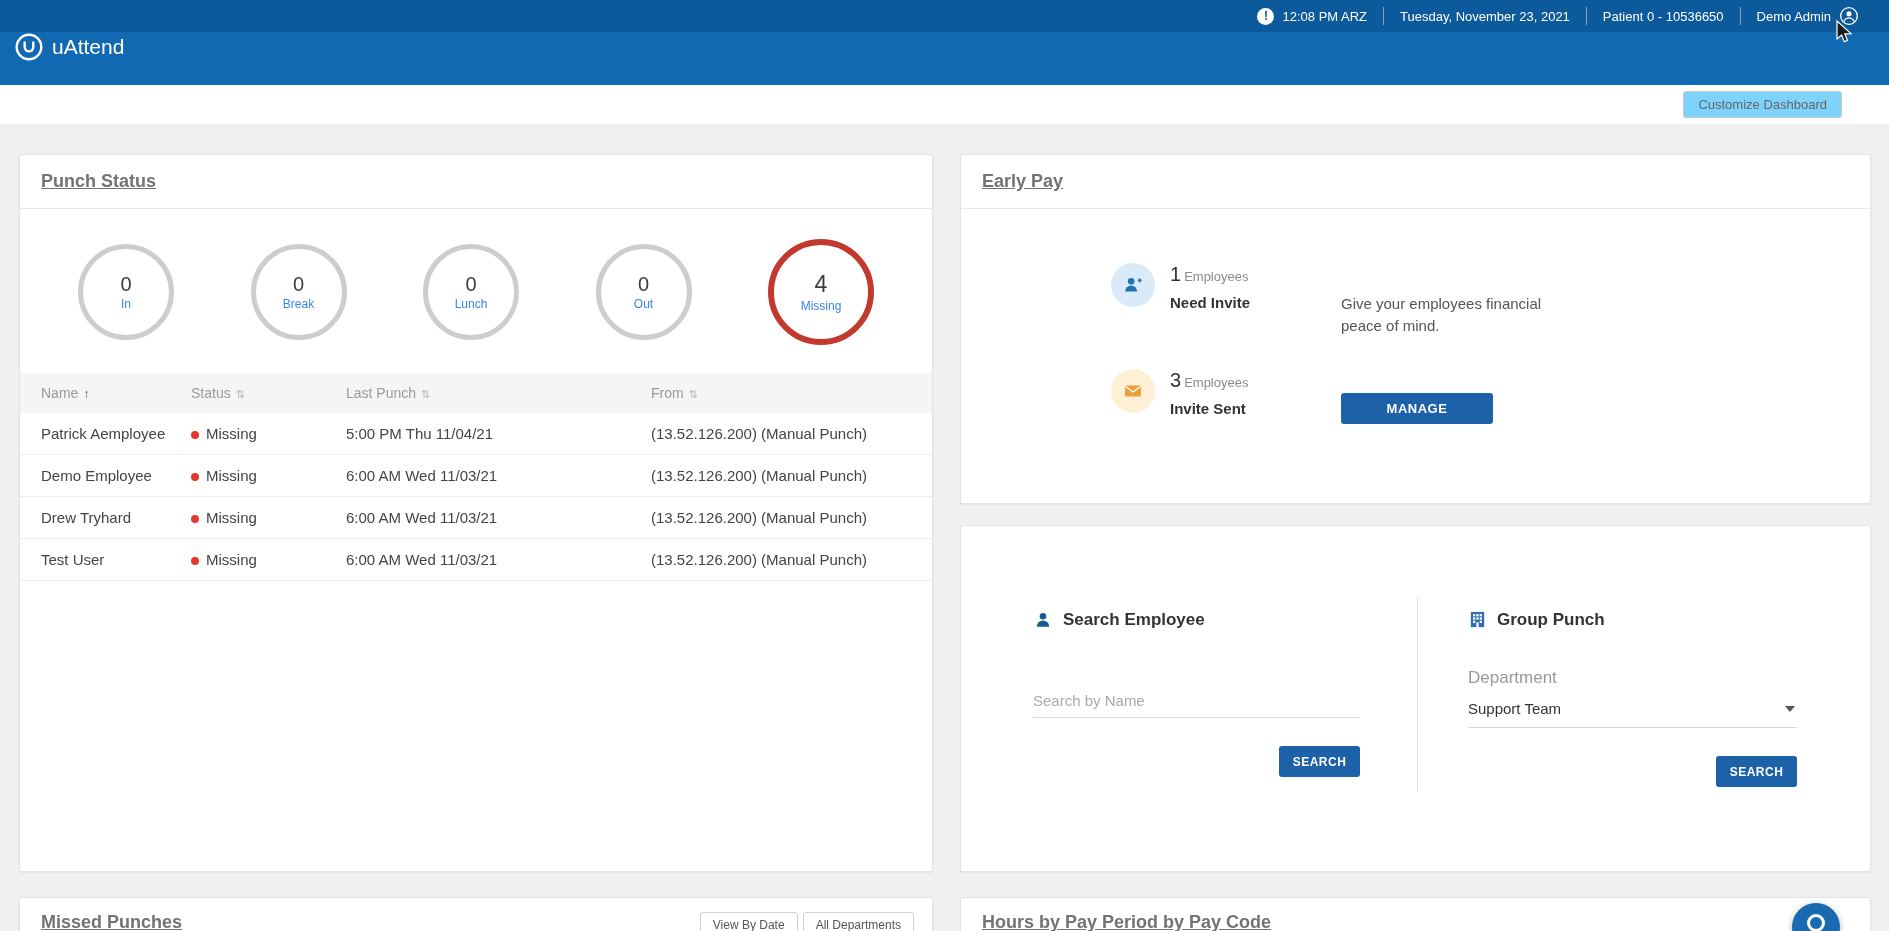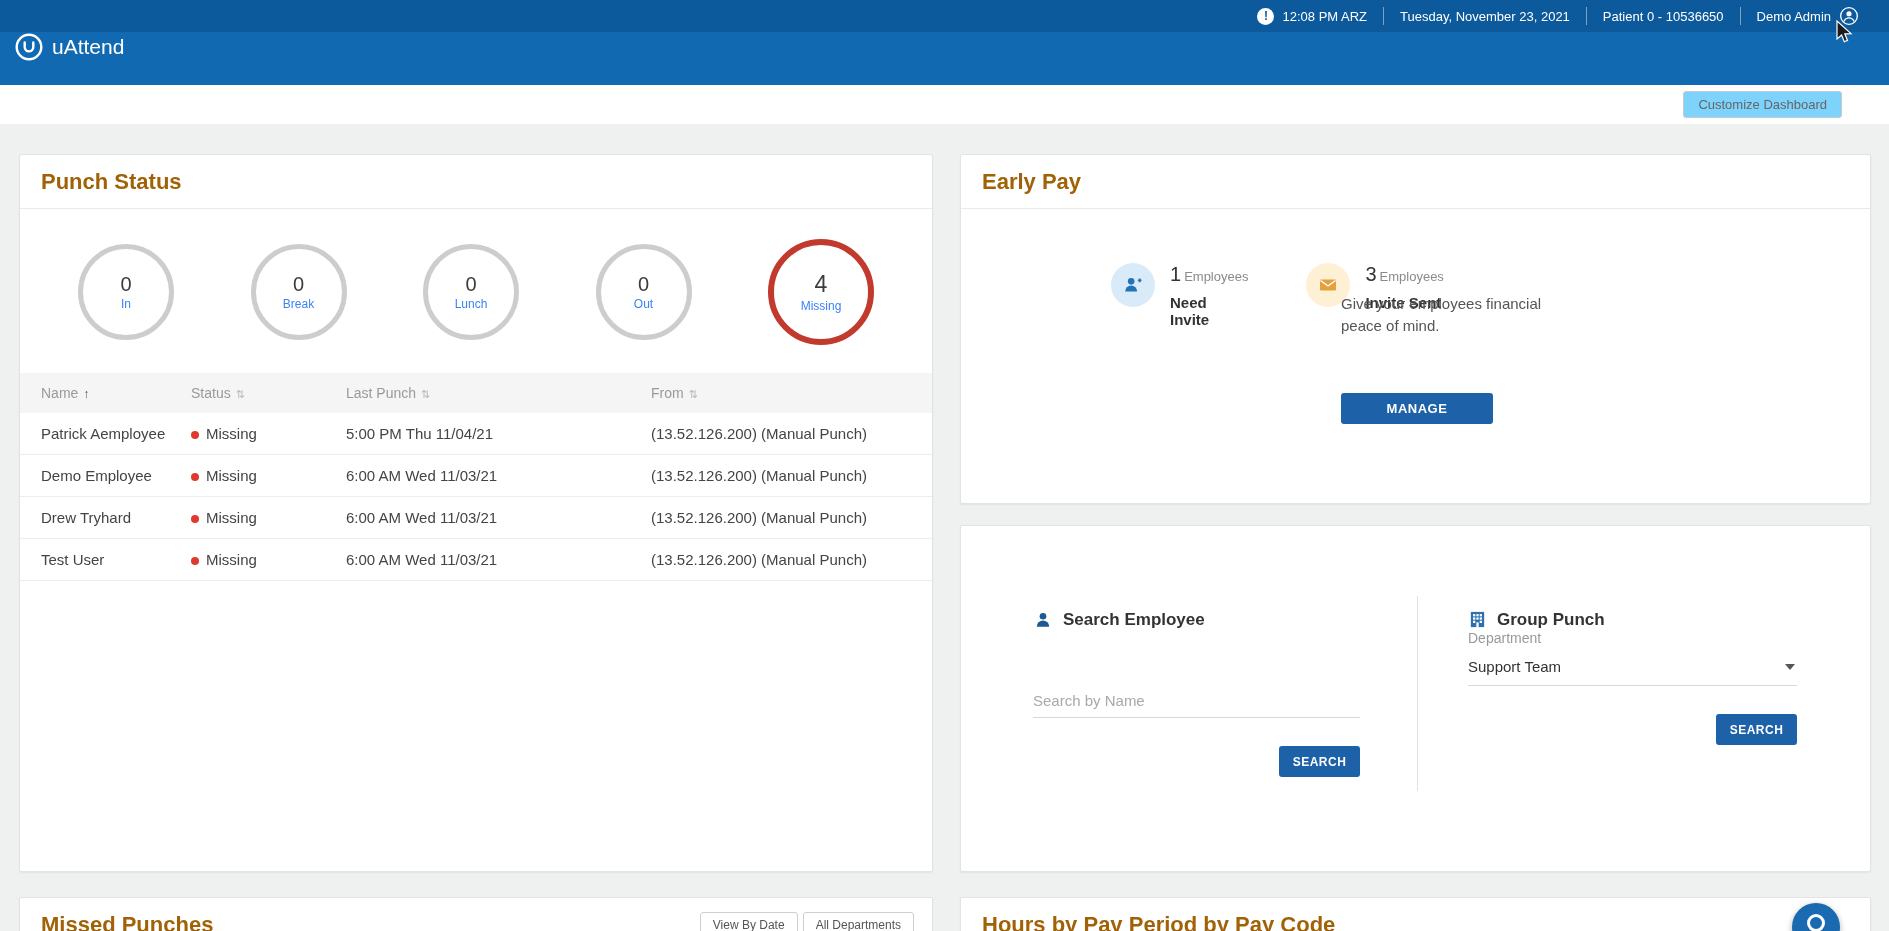--- a/index.html
+++ b/index.html
@@ -31,21 +31,21 @@
   .customize-btn { position:absolute; right:47px; top:6px; height:27px; padding:0 14px;
                    background:#7dd3fc; border:1px solid #c9c9c9; border-radius:3px; color:#666;
                    font-size:13px; cursor:pointer; font-family:inherit; }
 
   
   .main { position:relative; height:807px; }
   .card { position:absolute; background:#fff; border:1px solid #e3e3e3;
           box-shadow:0 1px 2px rgba(0,0,0,.06); border-radius:2px; }
   .card-header { height:54px; display:flex; align-items:center; padding:0 21px;
                  border-bottom:1px solid #eaeaea; }
-  .card-title { font-size:22px; font-weight:bold; color:#a16207; }
+  .card-title { font-size:18px; font-weight:bold; color:#737373;text-decoration:underline; }
 
   #punch-card   { left:19px;  top:30px;  width:914px; height:718px; }
   #earlypay-card{ left:960px; top:30px;  width:911px; height:350px; }
   #addpunch-card{ left:960px; top:401px; width:911px; height:347px; }
   #missed-card  { left:19px;  top:773px; width:914px; height:80px; }
   #hours-card   { left:960px; top:773px; width:911px; height:80px; }
 
   
   .counter-row { display:flex; justify-content:space-between; align-items:center;
                  padding:0 58px; margin-top:30px; }
@@ -66,21 +66,21 @@
   .sort { font-size:11px; margin-left:5px; color:#b9b9b9; }
   .sort.active { color:#555; font-size:12px; }
   .ps-row { height:42px; display:grid; grid-template-columns:150px 155px 305px 1fr;
             align-items:center; padding:0 21px; font-size:15px; color:#444;
             border-bottom:1px solid #ededed; }
   .dot { display:inline-block; width:8px; height:8px; border-radius:50%;
          background:#e03a2f; margin-right:7px; }
 
   
   .ep-content { display:flex; padding:54px 0 0 150px; }
-  .ep-counts { width:230px; display:flex; gap:58px; }
+  .ep-counts { width:230px; display:flex; flex-direction:column; gap:58px; }
   .ep-row { display:flex; gap:15px; align-items:flex-start; }
   .ep-icon { width:44px; height:44px; border-radius:50%; display:flex; align-items:center;
              justify-content:center; flex:none; }
   .ep-icon.blue { background:#d9eaf8; }
   .ep-icon.yellow { background:#fdf0d5; }
   .ep-num { font-size:20px; color:#333; }
   .ep-unit { font-size:13px; color:#8a8a8a; margin-left:3px; }
   .ep-label { font-size:15px; color:#333; font-weight:bold; margin-top:8px; }
   .ep-right { width:300px; padding-top:30px; }
   .ep-desc { font-size:15px; color:#555; line-height:1.45; width:245px; }
@@ -98,21 +98,21 @@
   .ap-title-row { display:flex; align-items:flex-start; gap:10px; font-size:17px;
                   font-weight:bold; color:#333; }
   .ap-input { margin-top:56px; width:100%; border:none; border-bottom:1px solid #d9d9d9;
               font-size:15px; padding:6px 0 8px; color:#333; outline:none;
               font-family:inherit; background:transparent; }
   .ap-input::placeholder { color:#a9a9a9; }
   .ap-btn-row { text-align:right; margin-top:28px; }
   .search-btn { width:81px; height:31px; background:#1d61a8; color:#fff; border:none;
                 border-radius:3px; font-size:12px; font-weight:bold; letter-spacing:.5px;
                 cursor:pointer; font-family:inherit; }
-  .dept-label { font-size:14px; color:#999; }
+  .dept-label { margin-top:38px; font-size:17px; color:#999; }
   .dept-select { display:flex; justify-content:space-between; align-items:center;
                  border-bottom:1px solid #d9d9d9; padding:6px 2px 10px 0; margin-top:6px;
                  cursor:pointer; }
   .dept-value { font-size:15px; color:#333; }
   .caret-down { width:0; height:0; border-left:5px solid transparent;
                 border-right:5px solid transparent; border-top:6px solid #555; }
 
   
   .strip-header { display:flex; align-items:flex-start; justify-content:space-between;
                   padding:14px 18px 0 21px; }

